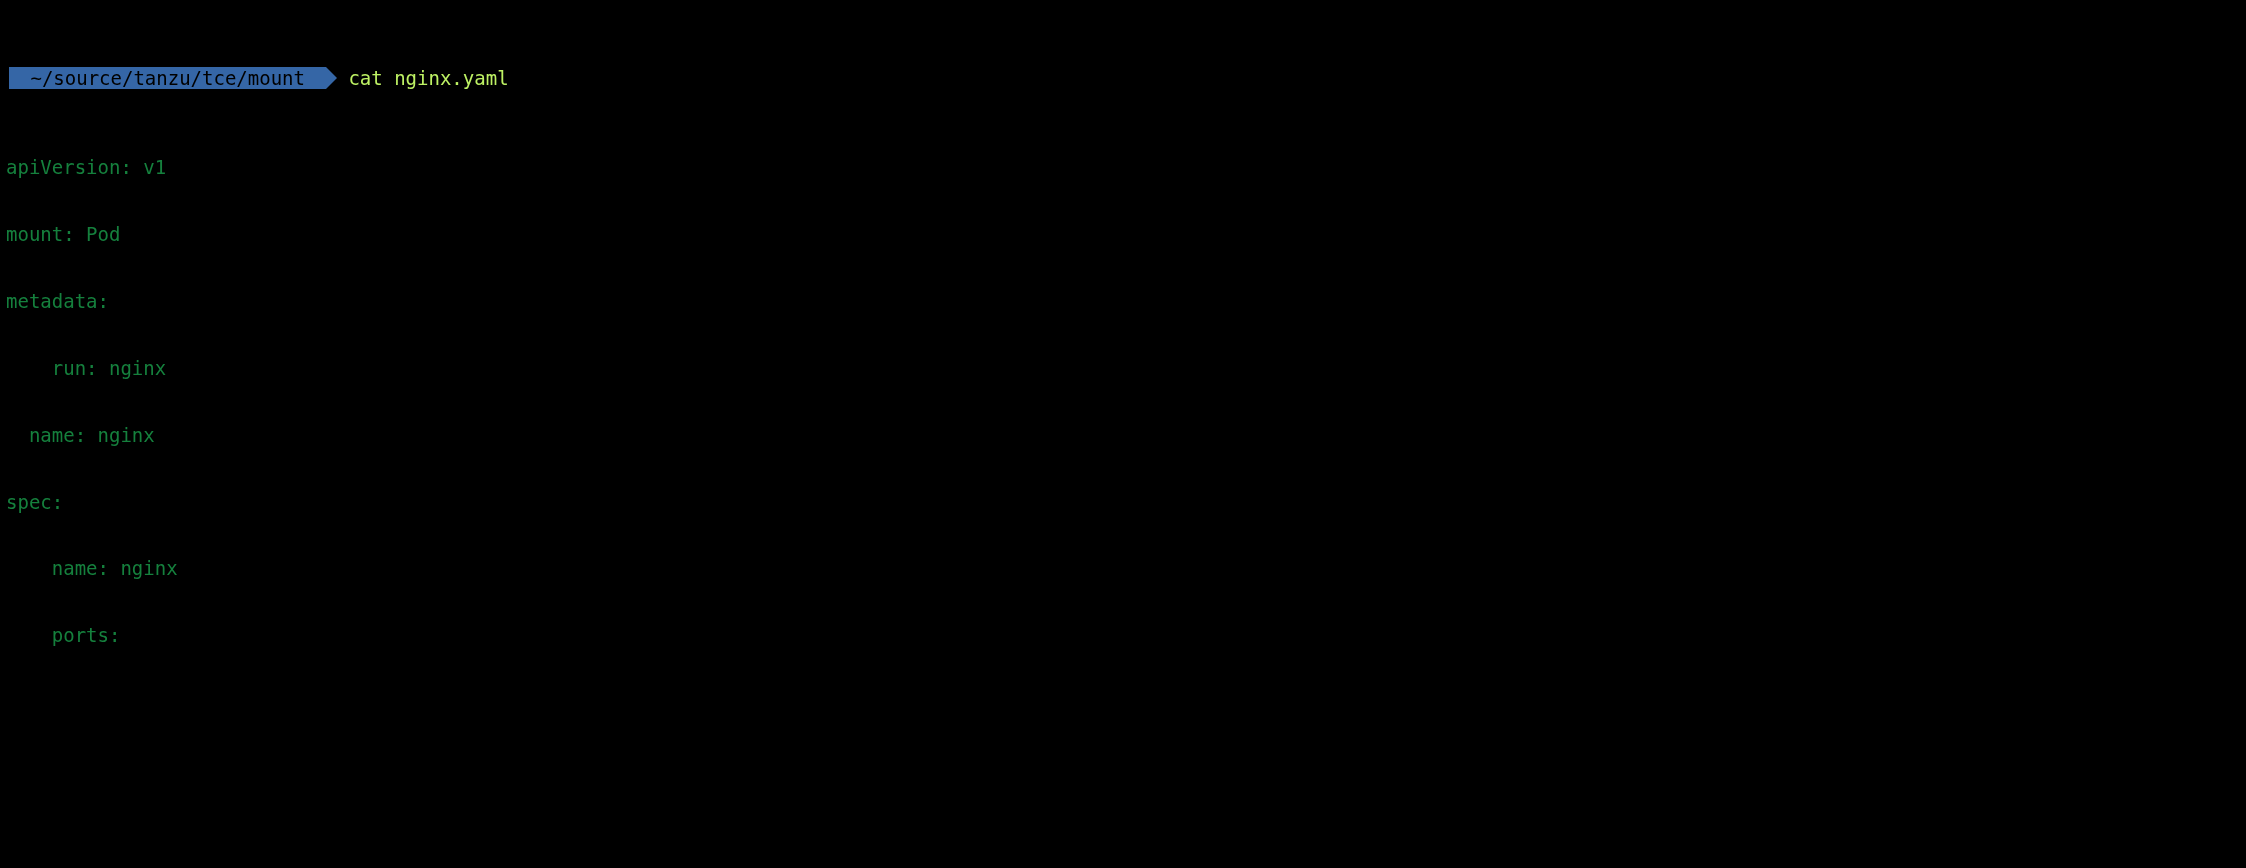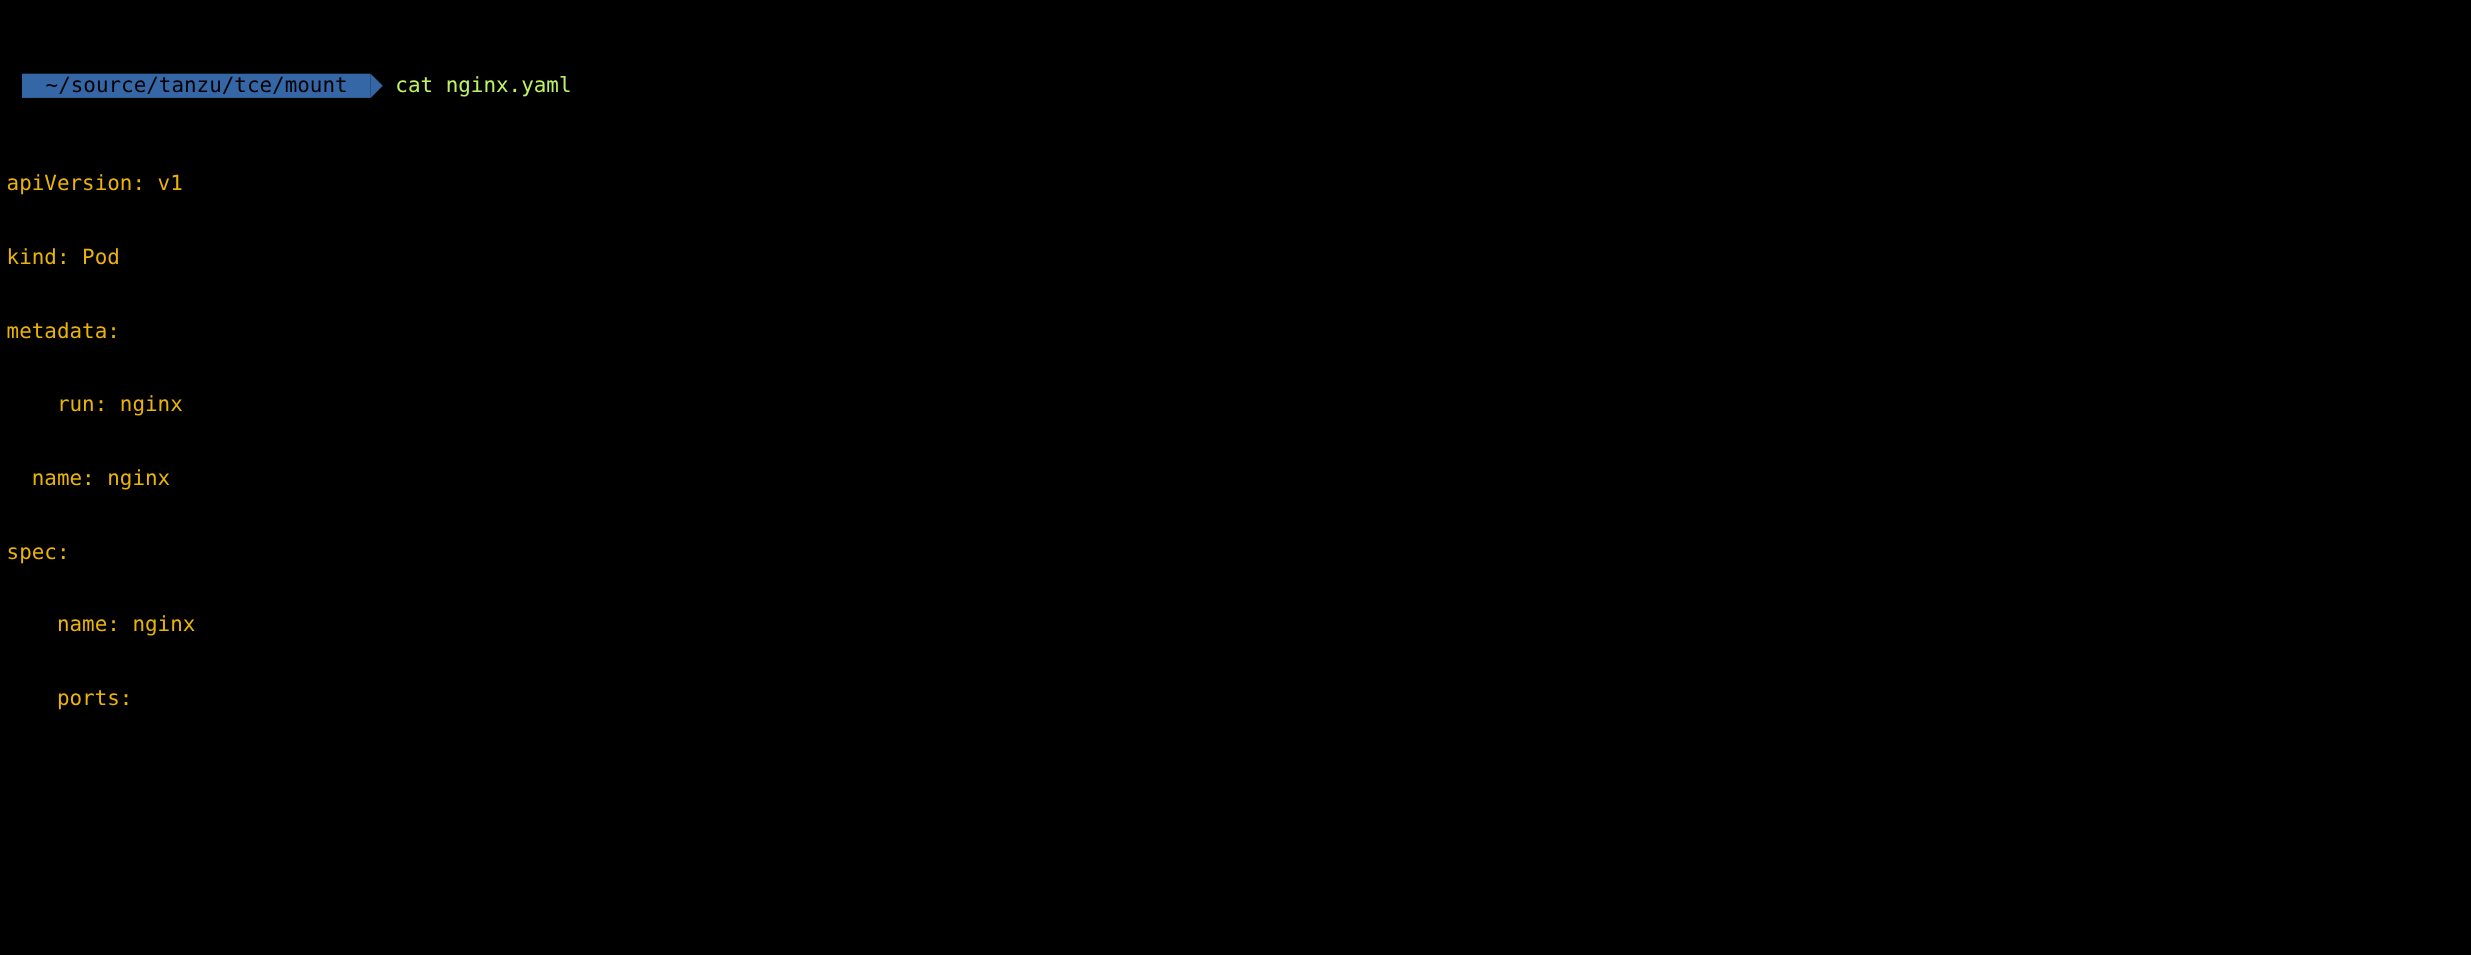--- a/index.html
+++ b/index.html
@@ -24,59 +24,59 @@
     height: 22.3px;
   }
   .prompt {
     background: #3566a6;
     color: #000;
     padding: 0 10px 0 10px;
     display: inline-flex;
     align-items: center;
     position: relative;
     margin-right: 22px;
-    margin-left: 20px;
+    margin-left: 9px;
   }
   .prompt::after {
     content: "";
     position: absolute;
     right: -11px;
     top: 0;
     width: 0;
     height: 0;
     border-top: 11.15px solid transparent;
     border-bottom: 11.15px solid transparent;
     border-left: 11px solid #3566a6;
   }
   .cmd {
     color: #bef264;
     display: inline-flex;
     align-items: center;
     text-align: right;
   }
   .out {
-    color: #eab308;
+    color: #15803d;
     padding-left: 6px;
     display: inline-flex;
     align-items: center;
     white-space: pre;
   }
 </style>
 </head>
 <body>
 
 <div class="terminal">
 
   <div class="line">
     <span class="prompt"> ~/source/tanzu/tce/mount </span>
     <span class="cmd">cat nginx.yaml</span>
   </div>
 
   <div class="line"><span class="out">apiVersion: v1</span></div>
-  <div class="line"><span class="out">kind: Pod</span></div>
+  <div class="line"><span class="out">mount: Pod</span></div>
   <div class="line"><span class="out">metadata:</span></div>
   <div class="line"><span class="out">    run: nginx</span></div>
   <div class="line"><span class="out">  name: nginx</span></div>
   <div class="line"><span class="out">spec:</span></div>
   <div class="line"><span class="out">    name: nginx</span></div>
   <div class="line"><span class="out">    ports:</span></div>
   
   
   
   

